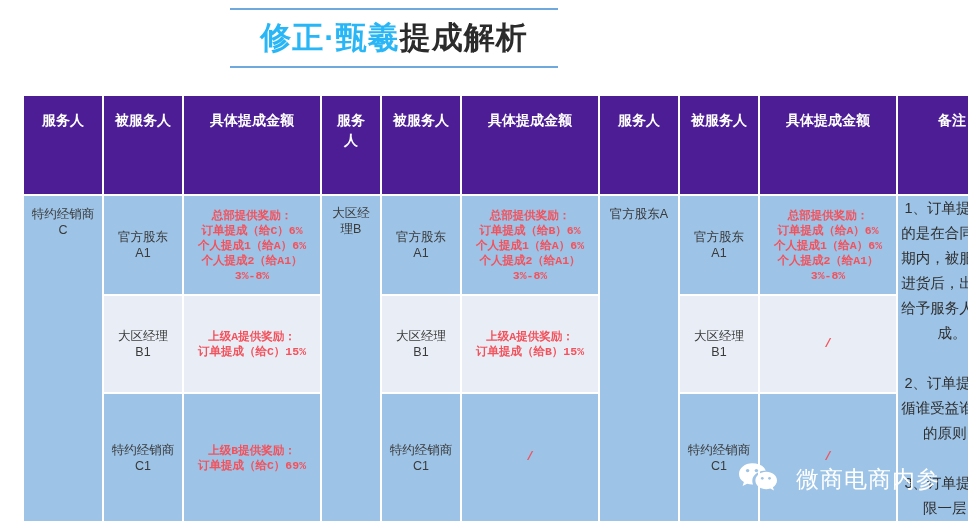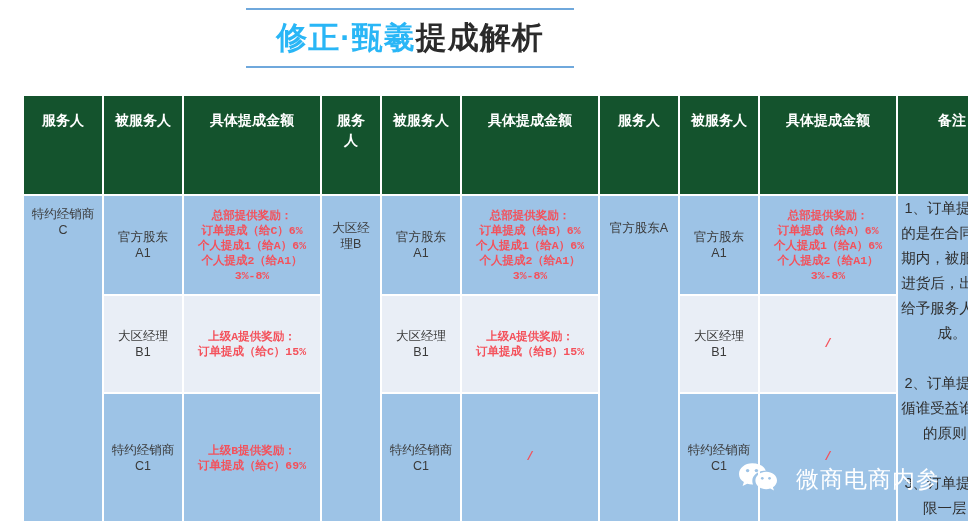--- a/index.html
+++ b/index.html
@@ -11,21 +11,21 @@
     height: 522px;
     background: #ffffff;
     font-family: "Liberation Sans", "DejaVu Sans", sans-serif;
     overflow: hidden;
     position: relative;
   }
 
   
   #title-block {
     position: absolute;
-    left: 16px;
+    left: 0;
     top: 8px;
     width: 788px;
     text-align: center;
   }
   #title-rule-top {
     width: 328px;
     height: 0;
     margin: 0 auto;
     border-top: 2px solid #6fa8dc;
   }
@@ -55,21 +55,21 @@
     border-spacing: 2px;
     table-layout: fixed;
   }
   #comm-table th, #comm-table td {
     padding: 0;
     vertical-align: middle;
     text-align: center;
     overflow: hidden;
   }
   #comm-table thead th {
-    background: #14532d;
+    background: #4c1d95;
     color: #ffffff;
     font-size: 14px;
     font-weight: bold;
     height: 84px;
     vertical-align: top;
     padding-top: 14px;
     line-height: 20px;
     margin-left: 35px;
   }
   .cell-dark { background: #9dc3e6; margin-top: 32px; }
@@ -170,30 +170,30 @@
     <tr class="r1">
       <td class="cell-dark name-cell" rowspan="3" style="vertical-align: top; padding-top: 10px; white-space: pre-line;">特约经销商
 C</td>
       <td class="cell-dark name-cell" style="white-space: pre-line;">官方股东
 A1</td>
       <td class="cell-dark amount-cell">总部提供奖励：
 订单提成（给C）6%
 个人提成1（给A）6%
 个人提成2（给A1）
 3%-8%</td>
-      <td class="cell-dark name-cell" rowspan="3" style="vertical-align: top; padding-top: 24px; white-space: pre-line;">大区经
+      <td class="cell-dark name-cell" rowspan="3" style="vertical-align: top; padding-top: 9px; white-space: pre-line;">大区经
 理B</td>
       <td class="cell-dark name-cell" style="white-space: pre-line;">官方股东
 A1</td>
       <td class="cell-dark amount-cell">总部提供奖励：
 订单提成（给B）6%
 个人提成1（给A）6%
 个人提成2（给A1）
 3%-8%</td>
-      <td class="cell-dark name-cell" rowspan="3" style="vertical-align: top; padding-top: 24px; white-space: pre-line;">官方股东A</td>
+      <td class="cell-dark name-cell" rowspan="3" style="vertical-align: top; padding-top: 10px; white-space: pre-line;">官方股东A</td>
       <td class="cell-dark name-cell" style="white-space: pre-line;">官方股东
 A1</td>
       <td class="cell-dark amount-cell">总部提供奖励：
 订单提成（给A）6%
 个人提成1（给A）6%
 个人提成2（给A1）
 3%-8%</td>
       <td class="remark-cell" rowspan="3">1、订单提成指的是在合同有效期内，被服务人进货后，出货人给予服务人的提成。
 
 2、订单提成遵循谁受益谁给钱的原则。

